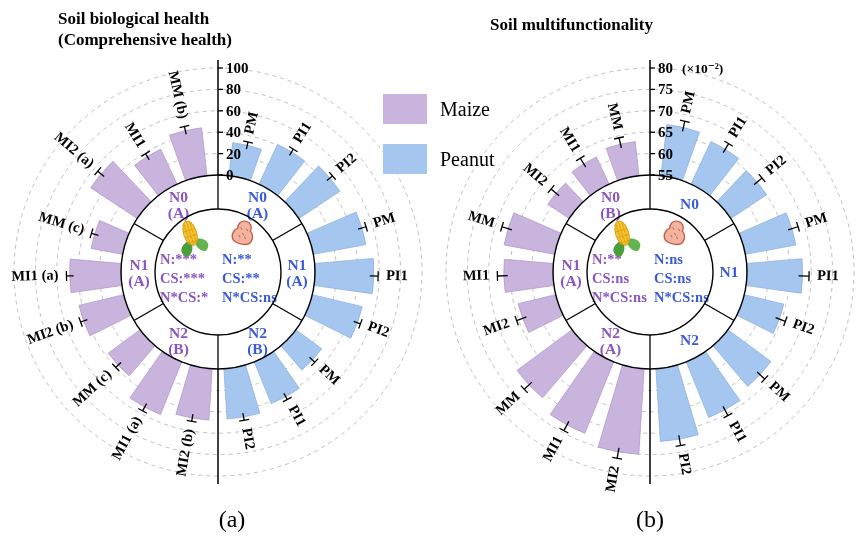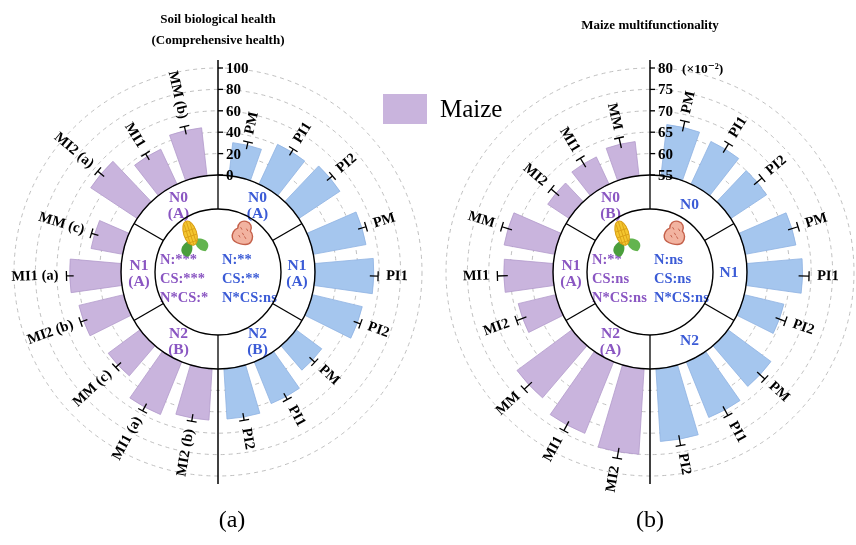--- a/index.html
+++ b/index.html
@@ -1,26 +1,26 @@
 <!DOCTYPE html>
 <html><head>
 <meta charset="utf-8">
 <style>
   html,body{margin:0;padding:0;background:#fff}
   .figure{position:relative;width:856px;height:545px;background:#fff;
           font-family:"Liberation Serif","DejaVu Serif",serif;overflow:hidden}
   svg.canvas{position:absolute;left:0;top:0}
   svg text{font-family:"Liberation Serif","DejaVu Serif",serif}
-  .title{position:absolute;text-align:center;font-weight:bold;font-size:13px;line-height:21px;color:#000}
+  .title{position:absolute;font-weight:bold;font-size:17px;line-height:21px;color:#000}
   #title-a{left:58px;top:8px;width:320px}
   #title-b{left:490px;top:14px;width:320px}
   .legend{position:absolute;left:383px;top:94px}
   .legend-row{display:flex;align-items:center;margin-bottom:20px}
   .swatch{width:44px;height:30px;margin-right:13px}
-  .legend-label{font-size:25px;color:#000}
+  .legend-label{font-size:20px;color:#000}
   .panel-label{position:absolute;top:506px;width:120px;text-align:center;font-size:24px;color:#000}
   #panel-label-a{left:172px}
   #panel-label-b{left:590px}
 </style>
 </head>
 <body>
 
 <div class="figure">
   <svg id="canvas" class="canvas" width="856" height="545">
       <g>
@@ -271,25 +271,29 @@
         </g>
       </g>
     </svg>
 
   <div class="title" id="title-a">
     <div>Soil biological health</div>
     <div>(Comprehensive health)</div>
   </div>
 
   <div class="title" id="title-b">
-    <div>Maize multifunctionality</div>
+    <div>Soil multifunctionality</div>
   </div>
 
   <div class="legend">
     <div class="legend-row">
       <div class="swatch" style="background: rgb(201, 180, 221);"></div>
       <div class="legend-label">Maize</div>
     </div>
+    <div class="legend-row">
+      <div class="swatch" style="background: rgb(165, 198, 238);"></div>
+      <div class="legend-label">Peanut</div>
+    </div>
   </div>
 
   <div class="panel-label" id="panel-label-a">(a)</div>
   <div class="panel-label" id="panel-label-b">(b)</div>
 </div>
 
 </body></html>

